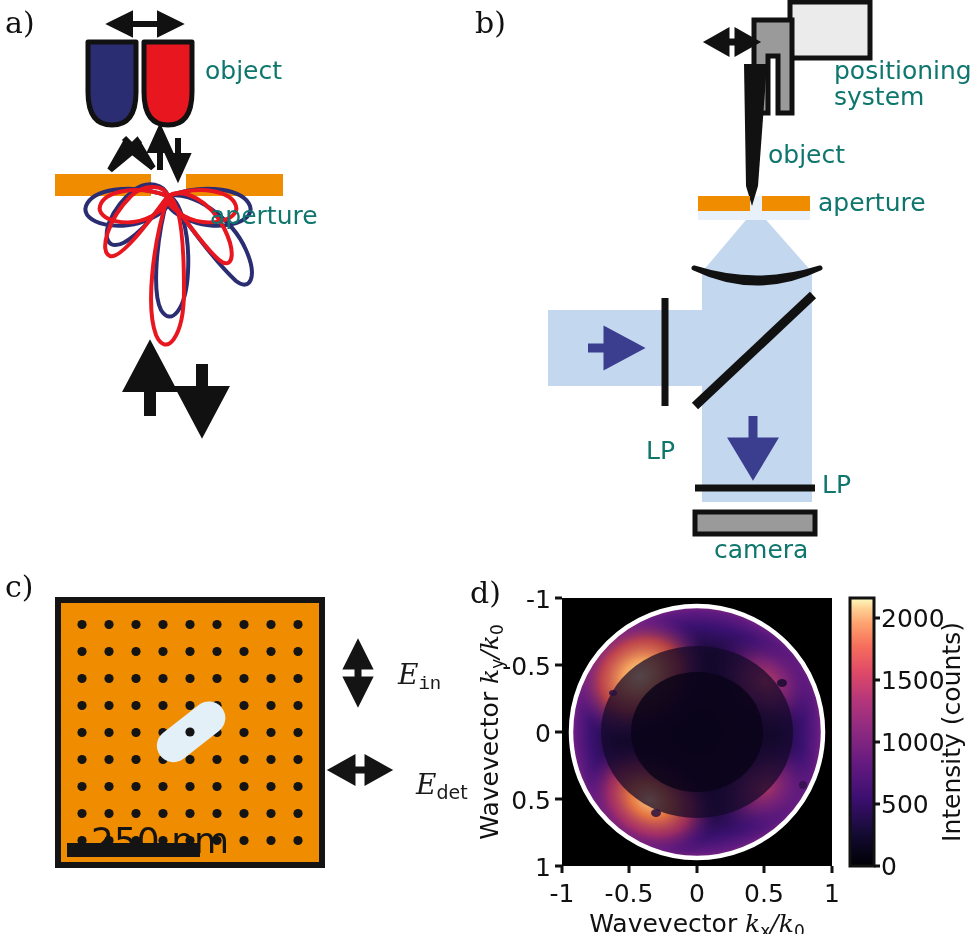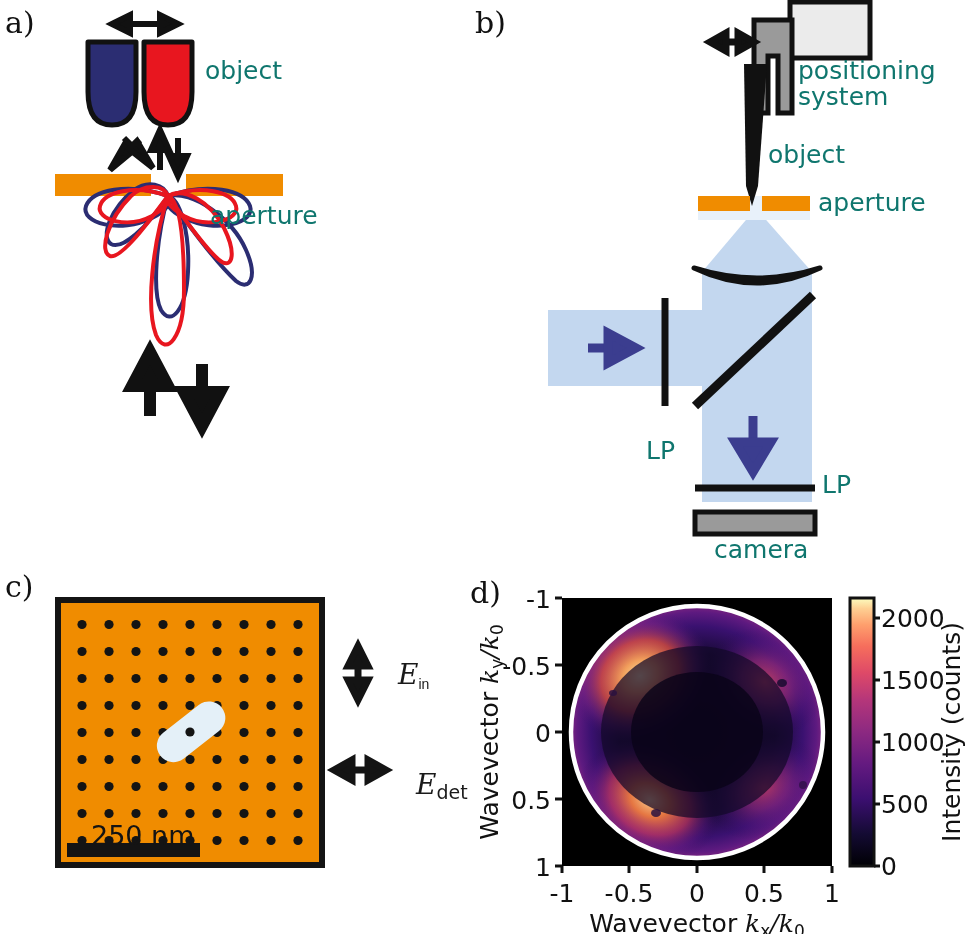--- a/index.html
+++ b/index.html
@@ -135,21 +135,21 @@
     <g stroke="#3b3d8f" stroke-width="9" fill="#3b3d8f">
       <line x1="283" y1="416" x2="283" y2="452"></line>
       <polygon points="283,472 265,442 301,442"></polygon>
     </g>
 
     <line x1="225" y1="488" x2="345" y2="488" stroke="#111" stroke-width="7"></line>
 
     <rect x="225" y="512" width="120" height="22" fill="#9a9a9a" stroke="#111" stroke-width="5"></rect>
   </svg>
 
-  <div class="txt" style="left:328px;top:58px;"><span>positioning
+  <div class="txt" style="left:364px;top:58px;"><span>positioning
 system</span></div>
   <div class="txt" style="left:298px;top:142px;">object</div>
   <div class="txt" style="left:348px;top:190px;">aperture</div>
   <div class="txt" style="left:176px;top:438px;">LP</div>
   <div class="txt" style="left:352px;top:472px;">LP</div>
   <div class="txt" style="left:244px;top:537px;">camera</div>
 </div>
 
 <div class="panel" style="left:0;top:560px;width:470px;height:374px;">
   <div class="plabel" style="left:5px;top:12px;">c)</div>
@@ -298,27 +298,27 @@
       <polygon points="358,140 348,120 368,120"></polygon>
     </g>
 
     <g stroke="#141414" stroke-width="7" fill="#141414">
       <line x1="348" y1="210" x2="372" y2="210"></line>
       <polygon points="334,210 352,200 352,220"></polygon>
       <polygon points="386,210 368,200 368,220"></polygon>
     </g>
   </svg>
 
-  <div class="txt" style="left:91px;top:822px;position:absolute;font-size:27px;color:#141414;
+  <div class="txt" style="left:91px;top:822px;position:absolute;font-size:36px;color:#141414;
        left:91px;top:262px;">250 nm</div>
 
   <div style="position:absolute;left:398px;top:98px;font-size:28px;font-style:italic;
        font-family:'DejaVu Serif','Liberation Serif',serif;">
-    <span>E</span><span style="font-size:14px;font-style:normal;
-      font-family:Liberation Sans, sans-serif;vertical-align:-5px;">in</span>
+    <span>E</span><span style="font-size:19px;font-style:normal;
+      font-family:Liberation Mono, monospace;vertical-align:-5px;">in</span>
   </div>
   <div style="position:absolute;left:416px;top:208px;font-size:28px;font-style:italic;
        font-family:'DejaVu Serif','Liberation Serif',serif;">
     <span>E</span><span style="font-size:19px;font-style:normal;
       font-family:'DejaVu Sans','Liberation Sans',sans-serif;vertical-align:-5px;">det</span>
   </div>
 </div>
 
 <div class="panel" style="left:460px;top:560px;width:511px;height:374px;">
   <div class="plabel" style="left:10px;top:18px;">d)</div>

